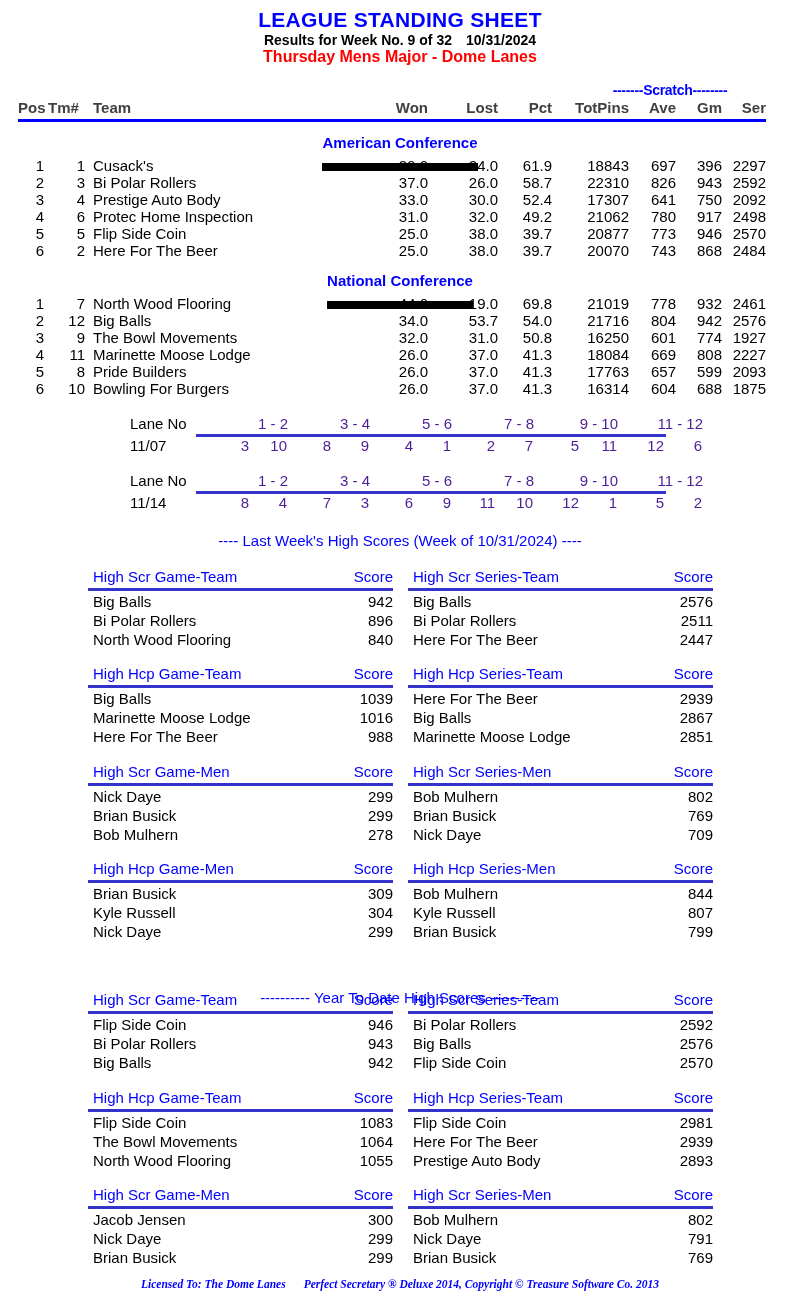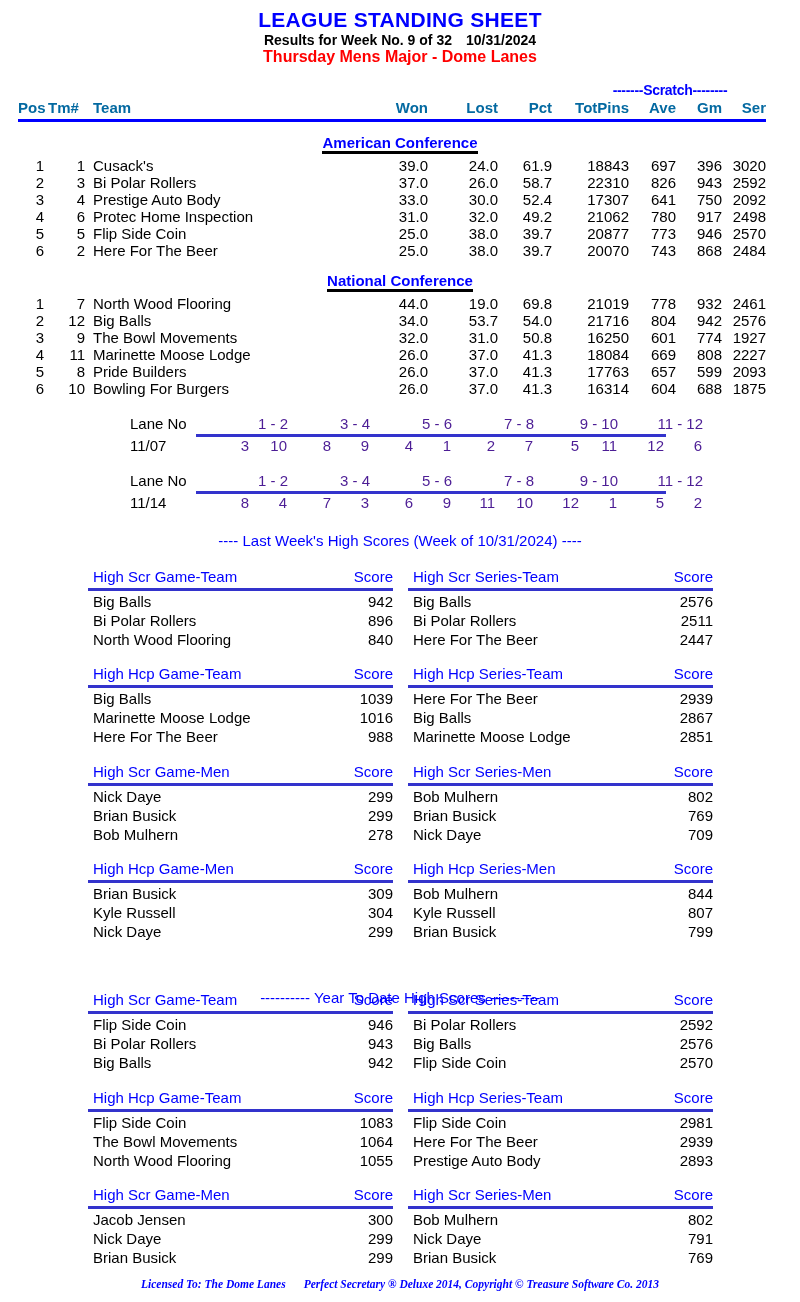--- a/index.html
+++ b/index.html
@@ -35,21 +35,21 @@
   }
 
   
   .scratch-label {
     position: absolute; top: 82px; left: 560px; width: 220px;
     text-align: center; font-size: 14px; font-weight: bold; color: #0000ff;
     letter-spacing: -0.3px;
   }
   .std-head {
     position: absolute; top: 99px; left: 0; width: 800px; height: 18px;
-    font-size: 15px; font-weight: bold; color: #0369a1;
+    font-size: 15px; font-weight: bold; color: #404040;
   }
   .std-rule {
     position: absolute; top: 119px; left: 18px; width: 748px; height: 3px;
     background: #0000ff;
   }
 
   .col { position: absolute; }
   .r { text-align: right; }
   .l { text-align: left; }
 
@@ -63,21 +63,21 @@
   .c-tot  { left: 565px; width: 64px; }
   .c-ave  { left: 638px; width: 38px; }
   .c-gm   { left: 684px; width: 38px; }
   .c-ser  { left: 722px; width: 44px; }
 
   .conf-title {
     position: absolute; width: 800px; left: 0; text-align: center;
     font-size: 15px; font-weight: bold; color: #0000ff;
   }
   .conf-title span {
-    border-bottom: 3px solid #000000; padding-bottom: 0px;
+    border-bottom: 8px solid #000000; padding-bottom: 12px;
   }
 
   .std-row { position: absolute; left: 0; width: 800px; height: 17px;
              font-size: 15px; color: #000000; }
   .std-row .col { top: 0; }
   .lane-label { position: absolute; left: 130px; width: 70px; text-align: left;
                 font-size: 15px; color: #000000; }
   .lane-rule { position: absolute; left: 196px; width: 470px; height: 3px; background: #3333cc; }
   .lane-hdr-cell, .lane-val-cell {
     position: absolute; font-size: 15px; color: #4c1d95; text-align: right;
@@ -139,21 +139,21 @@
       <div class="std-row" style="top: 157px;">
         <div class="col c-pos r">1</div>
         <div class="col c-tm r">1</div>
         <div class="col c-team l">Cusack's</div>
         <div class="col c-won r">39.0</div>
         <div class="col c-lost r">24.0</div>
         <div class="col c-pct r">61.9</div>
         <div class="col c-tot r">18843</div>
         <div class="col c-ave r">697</div>
         <div class="col c-gm r">396</div>
-        <div class="col c-ser r">3020</div>
+        <div class="col c-ser r">2297</div>
       </div>
       <div class="std-row" style="top: 174px;">
         <div class="col c-pos r">2</div>
         <div class="col c-tm r">3</div>
         <div class="col c-team l">Bi Polar Rollers</div>
         <div class="col c-won r">37.0</div>
         <div class="col c-lost r">26.0</div>
         <div class="col c-pct r">58.7</div>
         <div class="col c-tot r">22310</div>
         <div class="col c-ave r">826</div>

